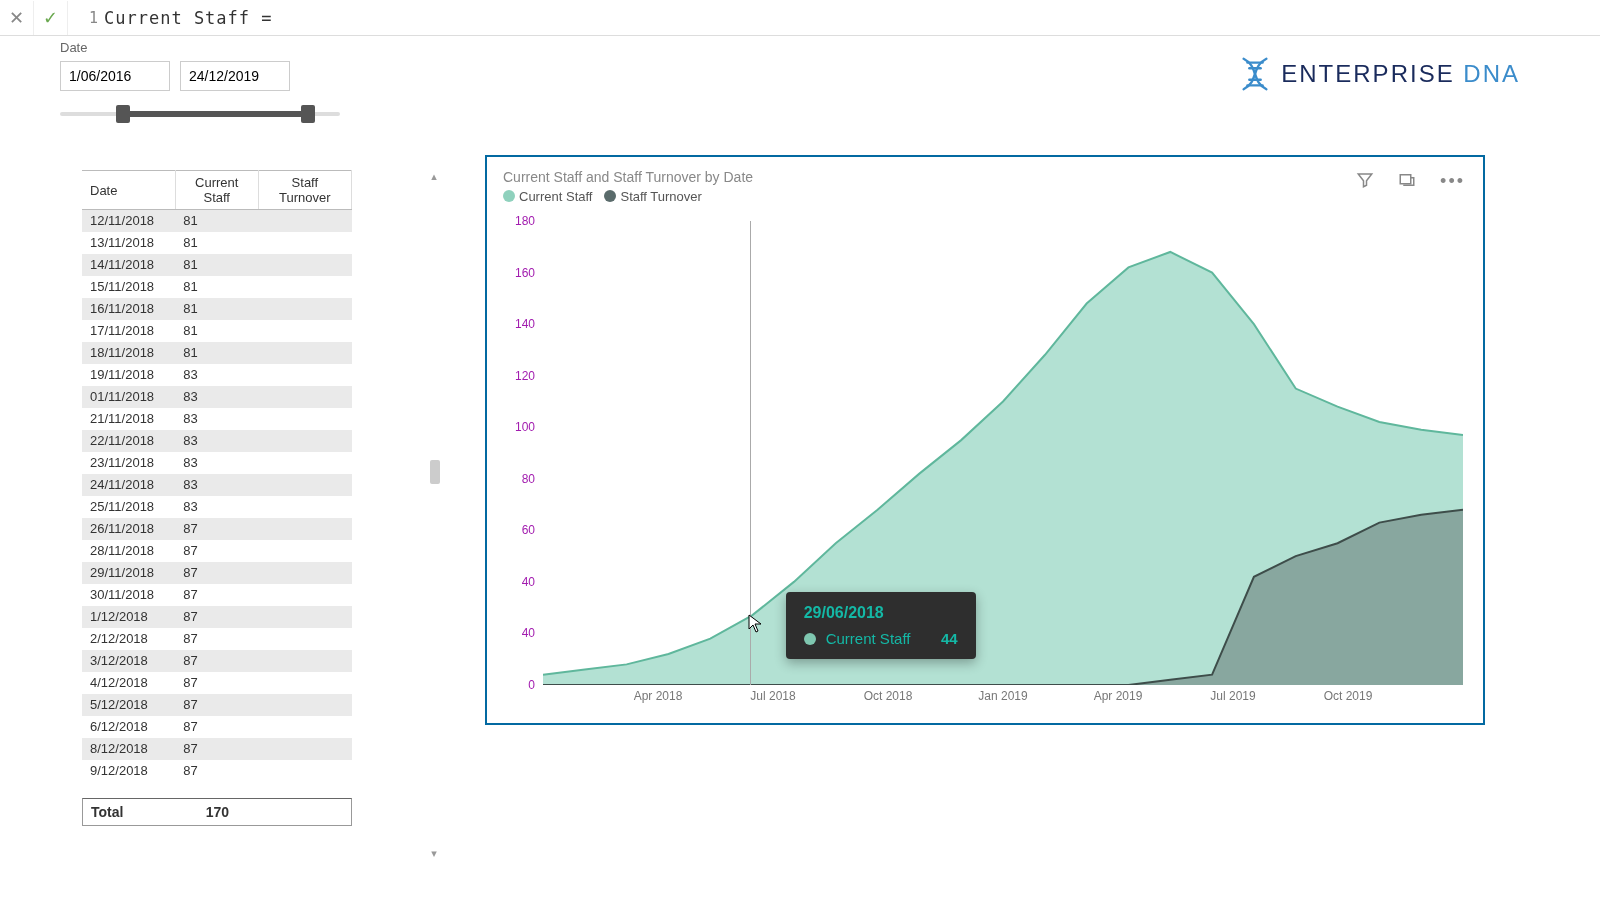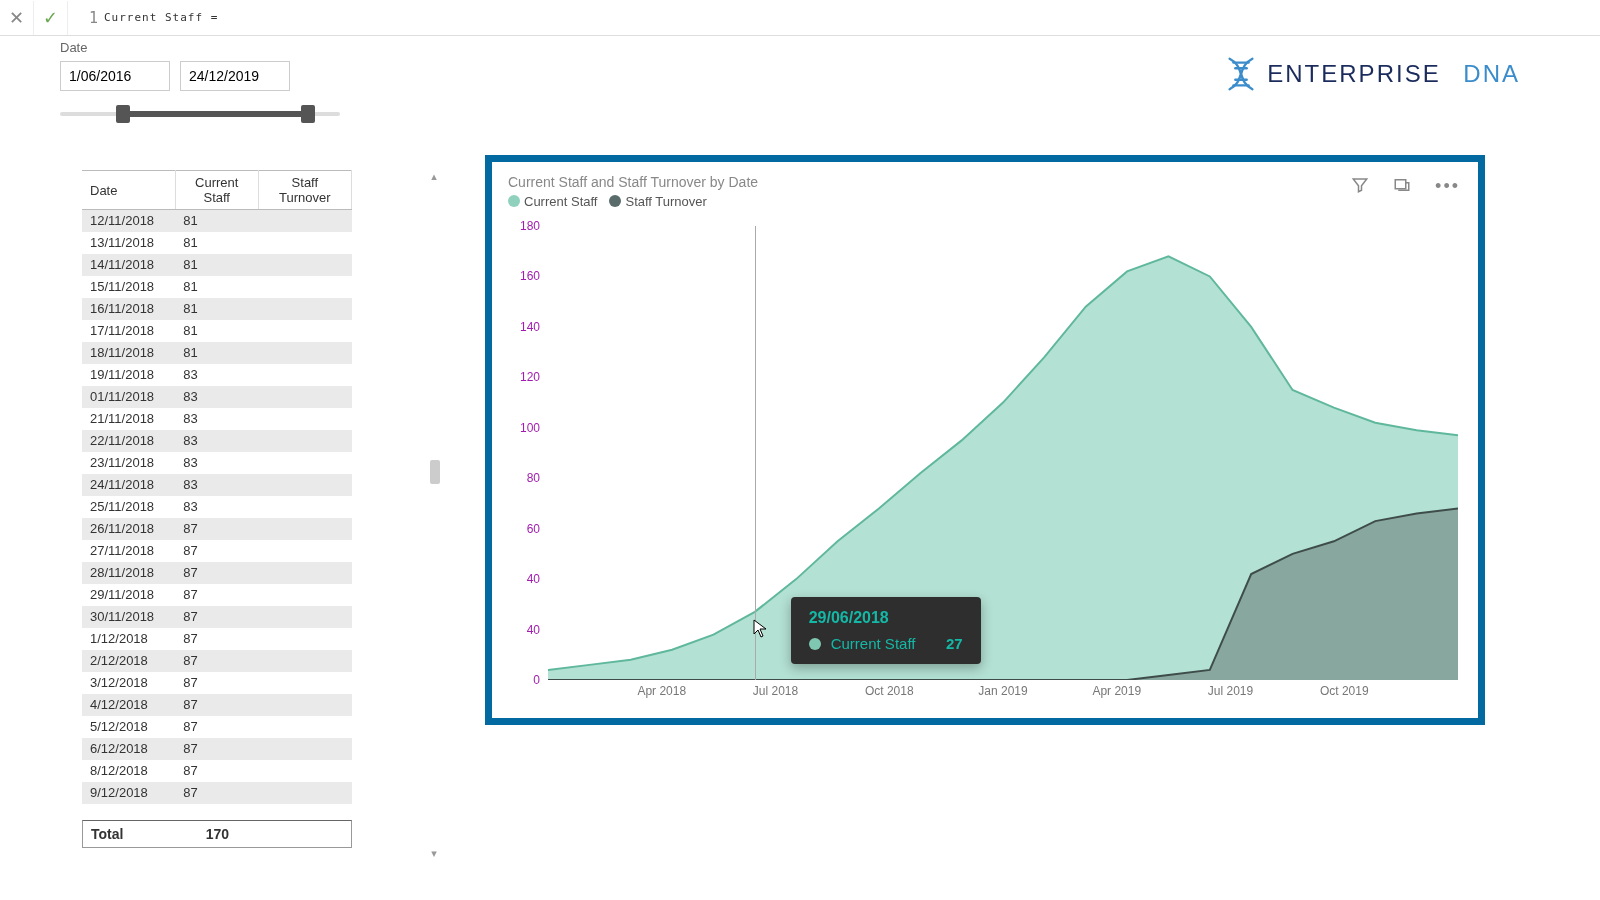--- a/index.html
+++ b/index.html
@@ -3,35 +3,35 @@
 <meta charset="utf-8">
 <style>
   * { box-sizing: border-box; margin: 0; padding: 0; }
   body { font-family: "Segoe UI", Arial, sans-serif; font-size: 13px; color: #333; background: #fff; width: 1600px; height: 900px; position: relative; overflow: hidden; }
 
   
   .formula-bar { position: absolute; top: 0; left: 0; right: 0; height: 36px; display: flex; align-items: center; border-bottom: 1px solid #ddd; background: #fff; }
   .fb-btn { width: 34px; height: 34px; display: flex; align-items: center; justify-content: center; font-size: 18px; color: #888; cursor: pointer; border-right: 1px solid #eee; }
   .fb-btn.check { color: #6aa84f; }
   .fb-ln { width: 20px; text-align: right; color: #888; font-family: Consolas, monospace; font-size: 15px; margin: 0 6px 0 10px; }
-  .fb-text { font-family: Consolas, monospace; font-size: 11px; letter-spacing: 1px; flex: 1; }
+  .fb-text { font-family: Consolas, monospace; font-size: 17px; letter-spacing: 1px; flex: 1; }
 
   
   .slicer { position: absolute; top: 40px; left: 60px; width: 280px; }
   .slicer-label { font-size: 13px; color: #666; margin-bottom: 6px; }
   .slicer-inputs { display: flex; gap: 10px; margin-bottom: 12px; }
   .slicer-inputs input { width: 110px; height: 30px; border: 1px solid #ccc; padding: 4px 8px; font-size: 14px; }
   .slider-track { position: relative; height: 22px; }
   .slider-rail { position: absolute; top: 9px; left: 0; right: 0; height: 4px; background: #ddd; border-radius: 2px; }
   .slider-fill { position: absolute; top: 8px; left: 20%; right: 12%; height: 6px; background: #555; border-radius: 3px; }
   .slider-thumb { position: absolute; top: 2px; width: 14px; height: 18px; background: #555; border-radius: 2px; }
 
   
   .logo { position: absolute; top: 55px; right: 80px; display: flex; align-items: center; gap: 10px; font-size: 24px; font-weight: 400; letter-spacing: 2px; color: #1a2b5c; }
-  .logo b { font-weight: 400; color: #3b8ccb; margin-left: 14px; }
+  .logo b { font-weight: 400; color: #3b8ccb; }
   .logo .helix { width: 32px; height: 38px; }
 
   
   .table-wrap { position: absolute; top: 170px; left: 82px; width: 360px; height: 690px; }
   .tbl { border-collapse: collapse; width: 270px; }
   .tbl th { background: #fff; border-top: 1px solid #bbb; border-bottom: 1px solid #bbb; border-right: 1px solid #ddd; padding: 4px 8px; text-align: left; font-weight: 400; font-size: 13px; color: #333; }
   .tbl th:nth-child(2), .tbl th:nth-child(3) { text-align: center; }
   .tbl td { padding: 2px 8px; font-size: 13px; height: 22px; }
   .tbl tbody tr:nth-child(odd) td { background: #eaeaea; }
   .tbl tbody tr:nth-child(even) td { background: #fff; }
@@ -39,21 +39,21 @@
   .tbl td:nth-child(2) { padding-right: 24px; width: 80px; margin-top: 36px; }
   .tbl td:nth-child(3) { text-align: right; width: 90px; }
   .total-row { display: flex; width: 270px; border: 1px solid #999; border-top: 1px solid #666; margin-top: 16px; }
   .total-row div { padding: 5px 8px; font-weight: bold; font-size: 14px; }
   .total-row .tl { width: 90px; }
   .total-row .tv { width: 80px; text-align: right; padding-right: 24px; }
   .scroll-col { position: absolute; right: 0; top: 0; bottom: 0; width: 16px; display: flex; flex-direction: column; justify-content: space-between; align-items: center; color: #999; font-size: 11px; }
   .scroll-thumb { position: absolute; right: 2px; top: 290px; width: 10px; height: 24px; background: #ccc; border-radius: 2px; }
 
   
-  .chart-visual { position: absolute; top: 155px; left: 485px; width: 1000px; height: 570px; border: 7px solid #0369a1; background: #fff; }
+  .chart-visual { position: absolute; top: 155px; left: 485px; width: 1000px; height: 570px; border: 2px solid #0369a1; background: #fff; }
   .chart-inner { position: absolute; inset: 4px; }
   .chart-title { font-size: 14px; color: #888; padding: 8px 12px 4px; }
   .chart-icons { position: absolute; top: 10px; right: 14px; display: flex; gap: 24px; color: #888; }
   .chart-icons span { cursor: pointer; font-size: 18px; }
   .legend { display: flex; gap: 12px; padding: 0 12px 6px; align-items: center; font-size: 13px; color: #555; }
   .legend .dot { width: 12px; height: 12px; border-radius: 50%; display: inline-block; margin-right: 4px; vertical-align: -1px; }
   .plot { position: absolute; left: 12px; right: 12px; top: 60px; bottom: 34px; }
   .y-ticks { position: absolute; left: 0; top: 0; bottom: 0; width: 36px; }
   .y-ticks div { position: absolute; right: 4px; font-size: 12px; color: #a21caf; transform: translateY(-50%); }
   .plot-area { position: absolute; left: 40px; right: 4px; top: 0; bottom: 0; }
@@ -181,25 +181,20 @@
           <td>83</td>
           <td></td>
         </tr>
         <tr>
           <td>25/11/2018</td>
           <td>83</td>
           <td></td>
         </tr>
         <tr>
           <td>26/11/2018</td>
-          <td>87</td>
-          <td></td>
-        </tr>
-        <tr>
-          <td>27/11/2018</td>
           <td>87</td>
           <td></td>
         </tr>
         <tr>
           <td>28/11/2018</td>
           <td>87</td>
           <td></td>
         </tr>
         <tr>
           <td>29/11/2018</td>
@@ -304,21 +299,21 @@
             <path d="M 0 449.77777777777777 L 0 449.77777777777777 L 42.18181818181818 444.6666666666667 L 84.36363636363636 439.5555555555556 L 126.54545454545453 429.3333333333333 L 168.72727272727272 414 L 210.9090909090909 391 L 253.09090909090907 357.77777777777777 L 295.27272727272725 319.44444444444446 L 337.45454545454544 286.22222222222223 L 379.6363636363637 250.44444444444449 L 421.8181818181818 217.22222222222223 L 464 178.88888888888886 L 506.18181818181813 132.88888888888889 L 548.3636363636364 81.7777777777778 L 590.5454545454545 45.99999999999999 L 632.7272727272726 30.66666666666666 L 674.9090909090909 51.111111111111136 L 717.0909090909091 102.22222222222221 L 759.2727272727274 166.11111111111114 L 801.4545454545455 184 L 843.6363636363636 199.33333333333334 L 885.8181818181819 206.99999999999997 L 928 212.11111111111111" fill="none" stroke="#5fb79c" stroke-width="2"></path>
             <path d="M 0 460 L 0 460 L 42.18181818181818 460 L 84.36363636363636 460 L 126.54545454545453 460 L 168.72727272727272 460 L 210.9090909090909 460 L 253.09090909090907 460 L 295.27272727272725 460 L 337.45454545454544 460 L 379.6363636363637 460 L 421.8181818181818 460 L 464 460 L 506.18181818181813 460 L 548.3636363636364 460 L 590.5454545454545 460 L 632.7272727272726 454.8888888888889 L 674.9090909090909 449.77777777777777 L 717.0909090909091 352.66666666666663 L 759.2727272727274 332.22222222222223 L 801.4545454545455 319.44444444444446 L 843.6363636363636 299 L 885.8181818181819 291.3333333333333 L 928 286.22222222222223 L 928 460 Z" fill="#7a938e" opacity="0.75"></path>
             <path d="M 0 460 L 0 460 L 42.18181818181818 460 L 84.36363636363636 460 L 126.54545454545453 460 L 168.72727272727272 460 L 210.9090909090909 460 L 253.09090909090907 460 L 295.27272727272725 460 L 337.45454545454544 460 L 379.6363636363637 460 L 421.8181818181818 460 L 464 460 L 506.18181818181813 460 L 548.3636363636364 460 L 590.5454545454545 460 L 632.7272727272726 454.8888888888889 L 674.9090909090909 449.77777777777777 L 717.0909090909091 352.66666666666663 L 759.2727272727274 332.22222222222223 L 801.4545454545455 319.44444444444446 L 843.6363636363636 299 L 885.8181818181819 291.3333333333333 L 928 286.22222222222223" fill="none" stroke="#3e4d4a" stroke-width="2"></path>
           </svg>
         <div class="vline" id="vline" style="left: 206.691px; top: 0px; bottom: 0px;"></div>
         <div class="tooltip" id="tooltip" style="left: 242.691px; top: 371px;">
           <div class="tt-date">29/06/2018</div>
           <div class="tt-row">
               <span class="dot"></span>
               <span>Current Staff</span>
-              <span class="tt-val">27</span>
+              <span class="tt-val">44</span>
             </div>
         </div>
         <svg class="cursor-arrow" id="cursor" viewBox="0 0 14 20" style="left: 204.691px; top: 393px;">
           <path d="M1 1 L1 15 L5 11 L8 18 L10 17 L7 10 L13 10 Z" fill="#fff" stroke="#000" stroke-width="1"></path>
         </svg>
       </div>
     </div>
     <div class="x-ticks" id="xticks">
         <span style="left: 12.5%;">Apr 2018</span>
         <span style="left: 25%;">Jul 2018</span>

